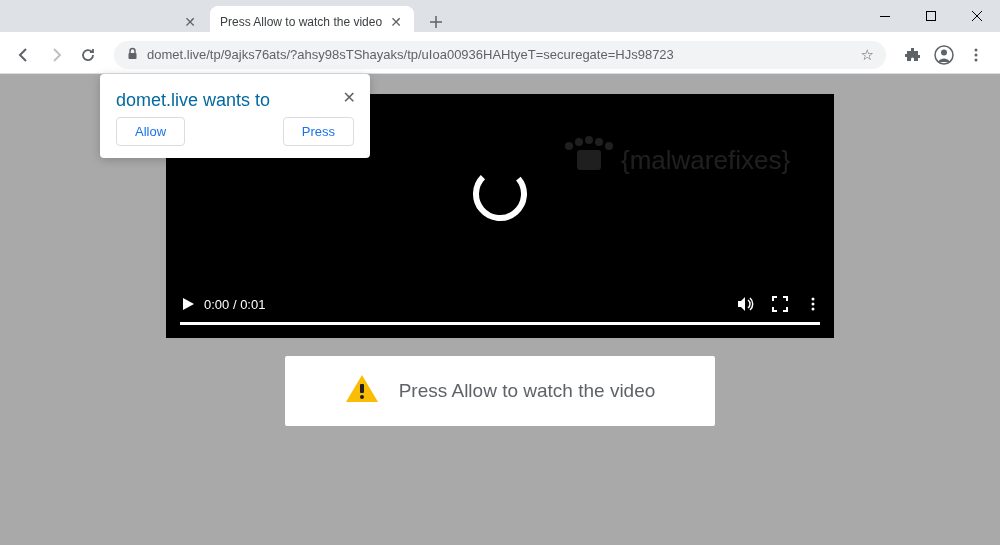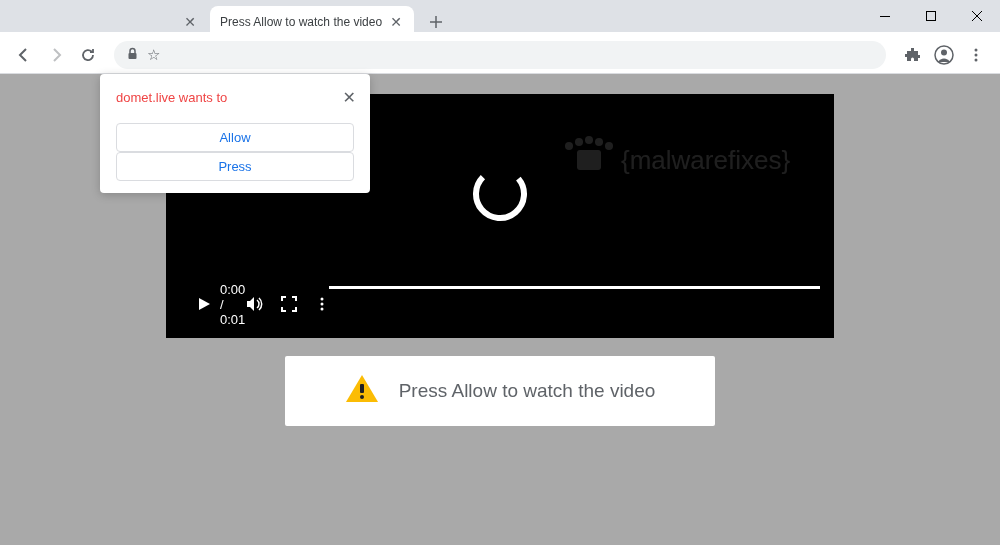--- a/index.html
+++ b/index.html
@@ -19,32 +19,32 @@
     .address-bar-area { position: absolute; top: 36px; left: 0; right: 0; height: 38px; background: #fff; display: flex; align-items: center; padding: 0 10px; border-bottom: 1px solid #dadce0; }
     .nav-btn { width: 28px; height: 28px; display: flex; align-items: center; justify-content: center; cursor: pointer; margin-right: 4px; }
     .address-box { flex: 1; height: 28px; background: #f1f3f4; border-radius: 14px; display: flex; align-items: center; padding: 0 12px; margin: 0 8px; }
     .lock-icon { margin-right: 8px; color: #5f6368; }
     .url-text { font-size: 13px; color: #5f6368; flex: 1; }
     .addr-icon { width: 28px; height: 28px; display: flex; align-items: center; justify-content: center; cursor: pointer; margin-left: 4px; }
     
     .content-area { position: absolute; top: 74px; left: 0; right: 0; bottom: 0; background: #a9a9a9; display: flex; flex-direction: column; align-items: center; }
     
     .permission-popup { position: absolute; top: 74px; left: 100px; width: 270px; background: #fff; border-radius: 4px; box-shadow: 0 2px 10px rgba(0,0,0,0.2); padding: 16px 16px 12px 16px; z-index: 100; }
-    .popup-header { font-size: 13px; color: #ef4444; margin-bottom: 18px; }
+    .popup-header { font-size: 18px; color: #0369a1; margin-bottom: 6px; }
     .popup-close { position: absolute; top: 14px; right: 14px; cursor: pointer; font-size: 16px; color: #5f6368; }
     .popup-body { display: flex; align-items: center; margin-bottom: 14px; }
     .bell-icon { margin-right: 10px; color: #5f6368; }
     .popup-text { font-size: 12px; color: #5f6368; }
-    .popup-buttons { display: flex; justify-content: flex-end; gap: 0; flex-direction: column; }
+    .popup-buttons { display: flex; justify-content: space-between; gap: 16px; }
     .popup-btn { border: 1px solid #dadce0; background: #fff; color: #1a73e8; font-size: 13px; padding: 6px 18px; border-radius: 4px; cursor: pointer; }
     
     .video-player { position: relative; margin-top: 20px; width: 668px; height: 244px; background: #000; }
     .video-watermark { position: absolute; top: 40px; right: 15px; opacity: 0.12; pointer-events: none; }
     .video-spinner { position: absolute; top: 42%; left: 50%; transform: translate(-50%, -50%); }
-    .video-controls { position: absolute; bottom: 0; left: 16px; right: 0; height: 52px; display: flex; padding: 0 14px 8px 14px; }
+    .video-controls { position: absolute; bottom: 0; left: 0; right: 0; height: 52px; display: flex; flex-direction: column; padding: 0 14px 8px 14px; }
     .video-ctrl-row { display: flex; align-items: center; height: 36px; }
     .video-time { color: #fff; font-size: 13px; margin-left: 8px; }
     .video-right { margin-left: auto; display: flex; align-items: center; gap: 18px; }
     .video-progress { height: 3px; background: #fff; width: 100%; margin-bottom: 2px; }
     .video-icon-btn { cursor: pointer; color: #fff; display: flex; align-items: center; justify-content: center; }
     
     .instruction-bar { margin-top: 18px; background: #fff; padding: 18px 60px; display: flex; align-items: center; gap: 20px; border-radius: 2px; }
     .instruction-text { font-size: 19px; color: #5f6368; }
   </style>
 </head>
@@ -100,20 +100,21 @@
         <path d="M13 8 A5 5 0 1 1 11.5 4.5 M13 2 L13 5 L10 5" fill="none" stroke="#5f6368" stroke-width="1.8"></path>
       </svg>
   </div>
   <div class="address-box">
     <span class="lock-icon">
       <svg width="13" height="13" viewBox="0 0 13 13">
           <rect x="2.5" y="6" width="8" height="6" rx="1" fill="#5f6368"></rect>
           <path d="M4 6 V4 A2.5 2.5 0 0 1 9 4 V6" fill="none" stroke="#5f6368" stroke-width="1.5"></path>
         </svg>
     </span>
+    <span class="url-text">domet.live/tp/9ajks76ats/?ahsy98sTShayaks/tp/uIoa00936HAHtyeT=securegate=HJs98723</span>
     <span style="color:#5f6368;font-size:15px;">☆</span>
   </div>
   <div class="addr-icon">
     <svg width="15" height="15" viewBox="0 0 15 15">
         <path d="M6 1 H9 V4 H13 V8 H15 A1.5 1.5 0 0 1 15 11 H13 V14 H9 V12 A1.5 1.5 0 0 0 6 12 V14 H2 V10 H0 A1.5 1.5 0 0 1 0 7 H2 V4 H6 Z" fill="#5f6368"></path>
       </svg>
   </div>
   <div class="addr-icon">
     <svg width="20" height="20" viewBox="0 0 20 20">
         <circle cx="10" cy="10" r="9" fill="none" stroke="#5f6368" stroke-width="1.5"></circle>

